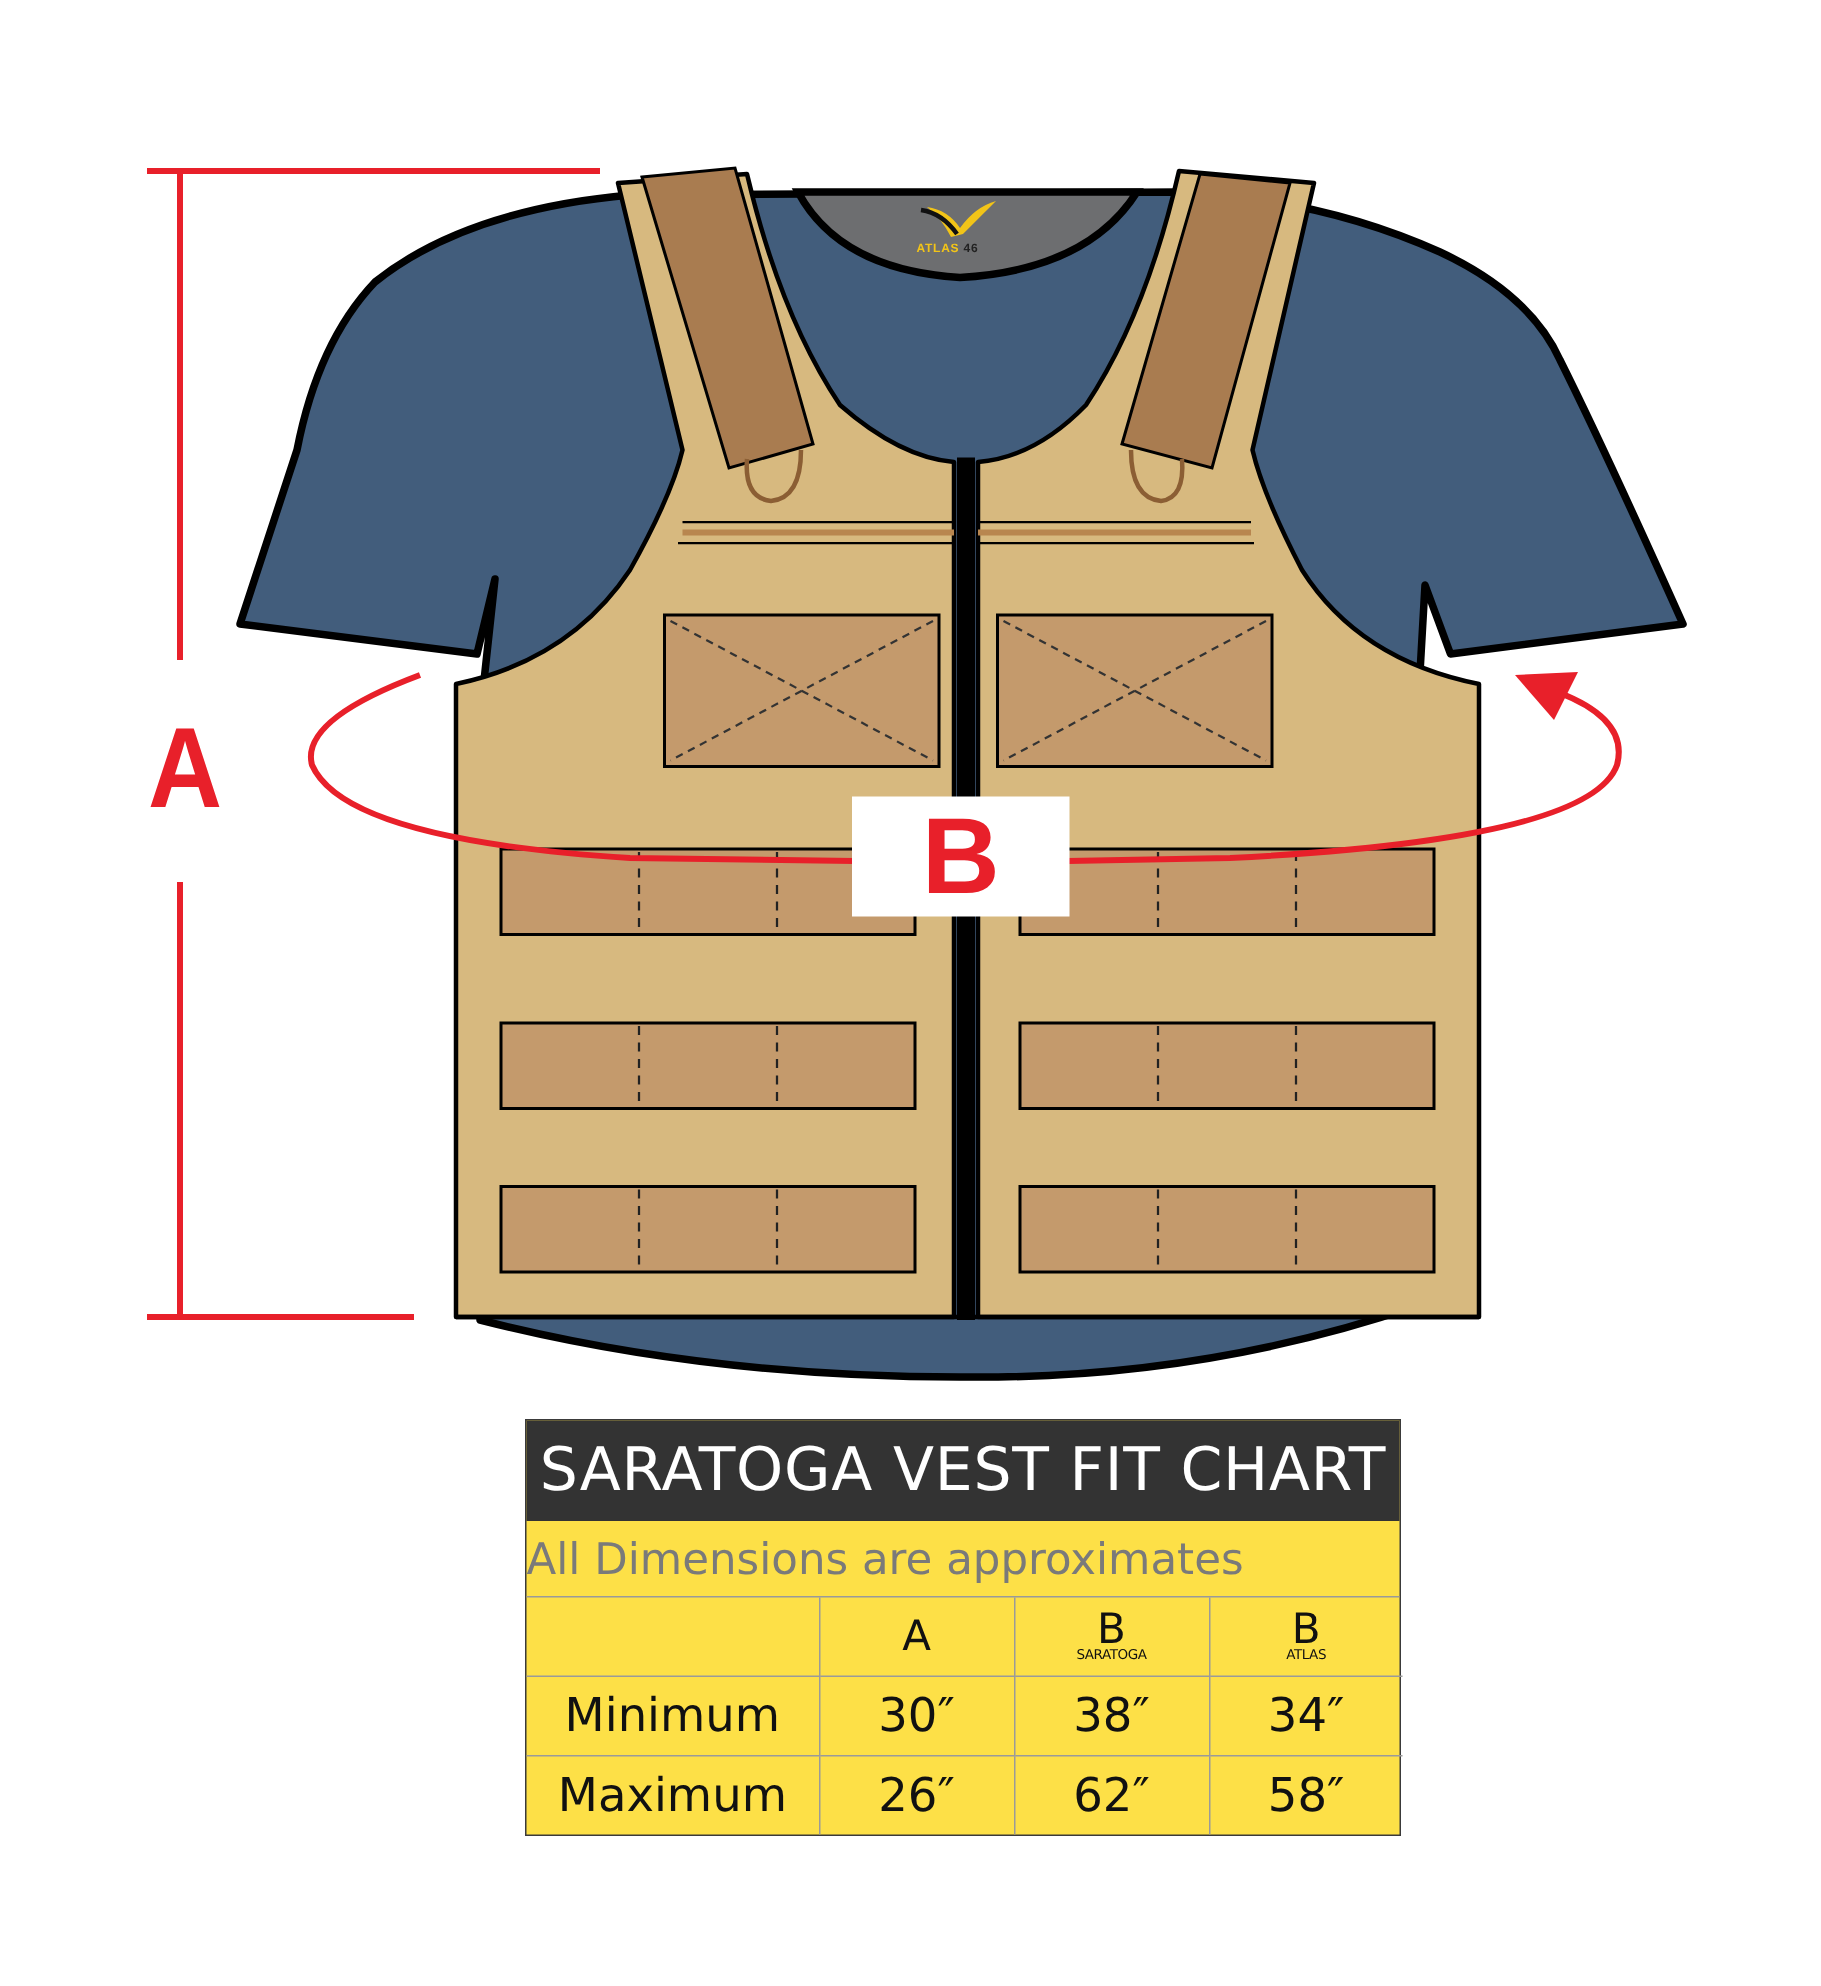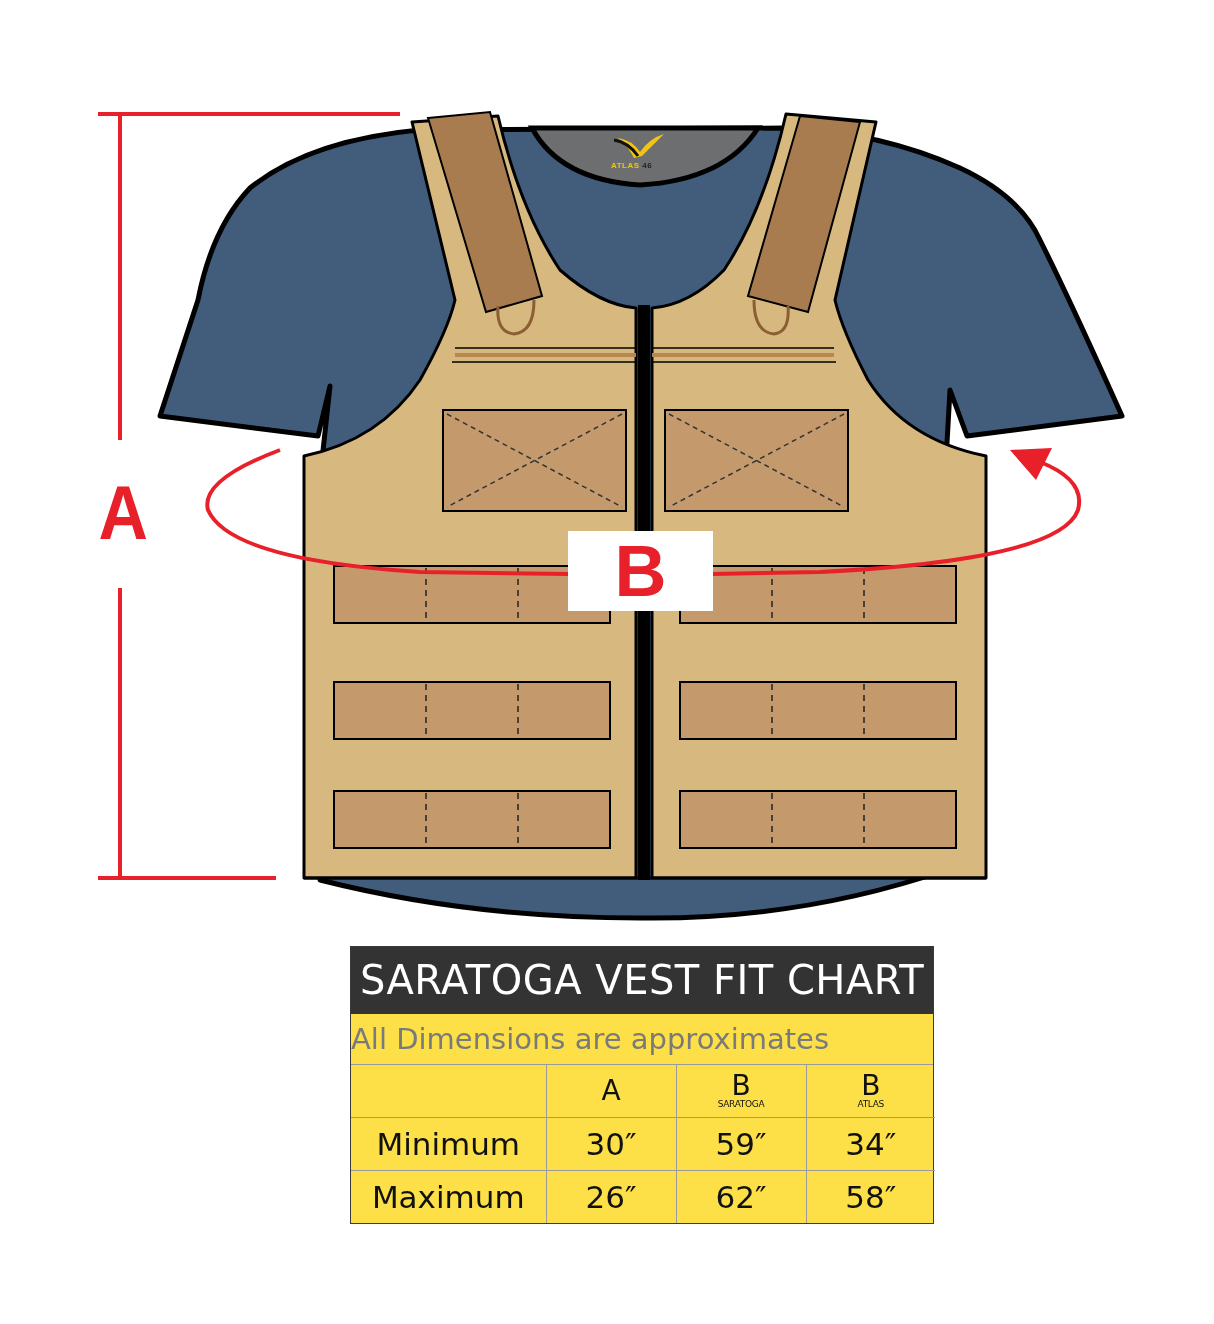--- a/index.html
+++ b/index.html
@@ -136,21 +136,21 @@
             <span class="col-sub">SARATOGA</span>
           </th>
       <th>
             <span class="col-letter">B</span>
             <span class="col-sub">ATLAS</span>
           </th>
     </tr>
     <tr class="data-row">
       <td class="row-label">Minimum</td>
       <td>30″</td>
-      <td>59″</td>
+      <td>38″</td>
       <td>34″</td>
     </tr>
     <tr class="data-row">
       <td class="row-label">Maximum</td>
       <td>26″</td>
       <td>62″</td>
       <td>58″</td>
     </tr>
   </tbody>
     </table>

